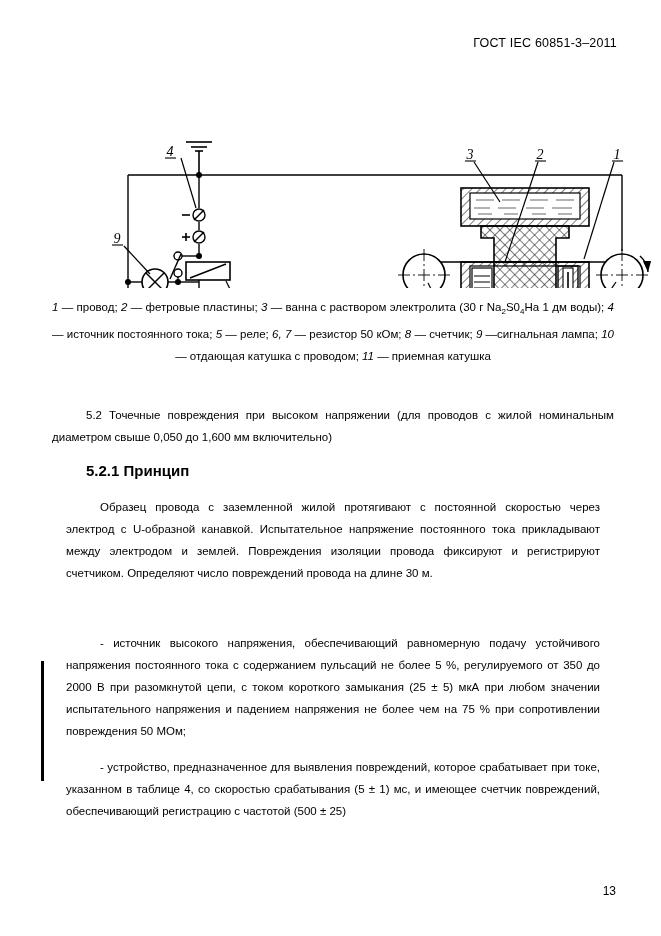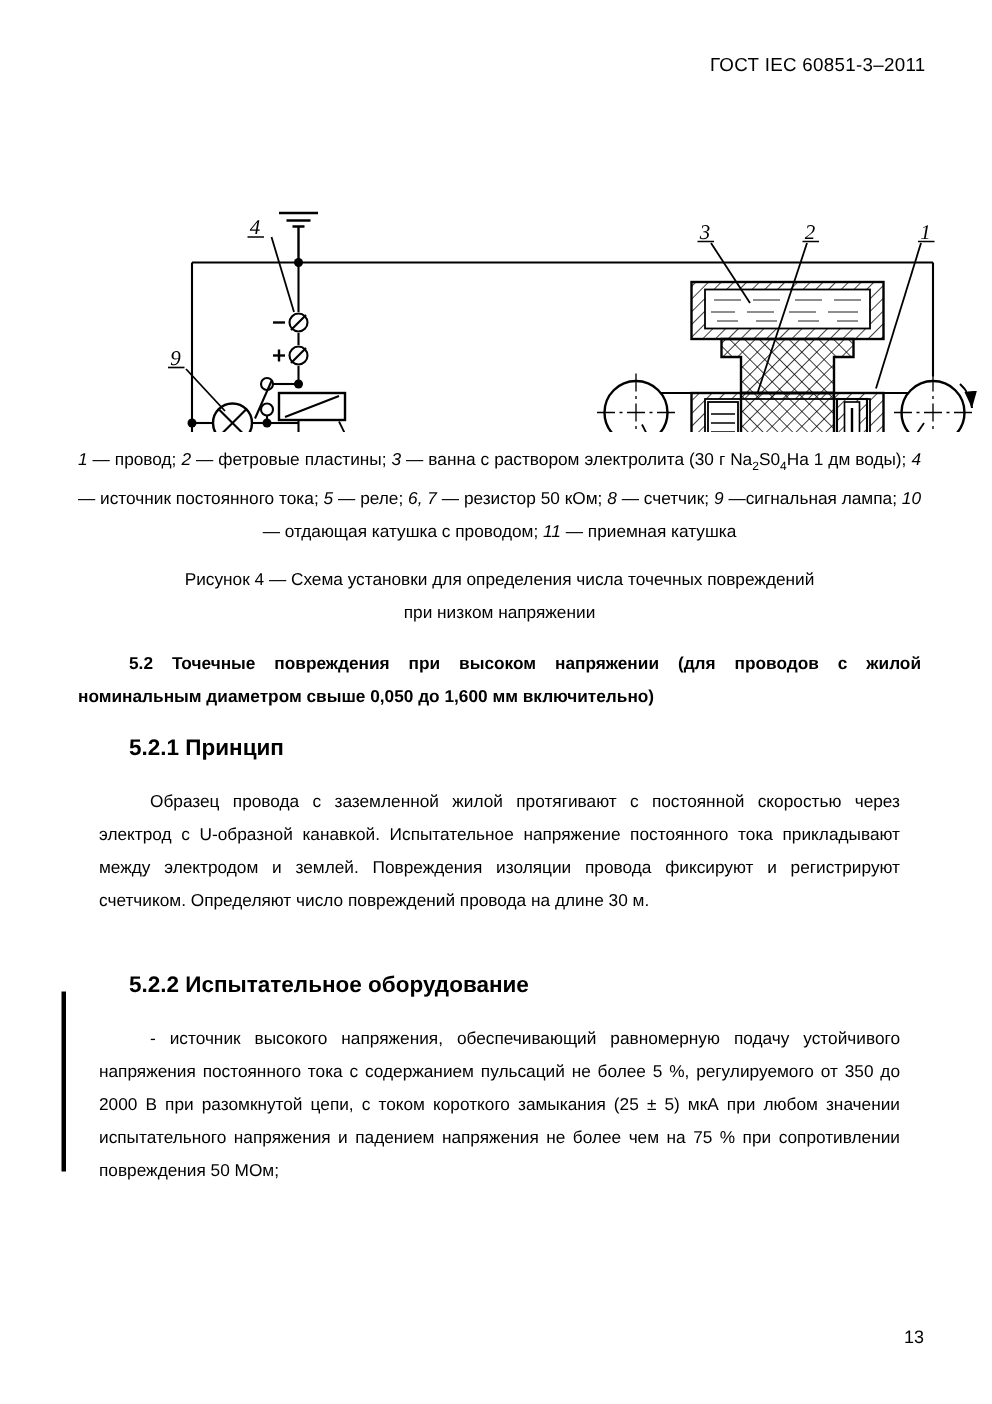--- a/index.html
+++ b/index.html
@@ -53,25 +53,26 @@
   .legend sub { font-size: 8px; }
 
   .fig-caption {
     margin-top: 10px;
     font-size: 11.5px;
     line-height: 22px;
     text-align: center;
   }
 
   .h-bold {
-    font-weight: bold;
+    font-weight: normal;
     font-size: 11.5px;
     line-height: 22px;
     text-align: justify;
     text-indent: 34px;
+    margin-top: 25px;
   }
   .h-bold-sub {
     font-weight: bold;
     font-size: 15px;
     line-height: 22px;
     text-indent: 34px;
   }
   .para {
     font-size: 11.5px;
     line-height: 22px;
@@ -350,38 +351,34 @@
 </div>
 
 <div class="change-bar"></div>
 
 <div class="content">
 
   <div class="legend">
     <span class="num">1</span><span> — провод; </span><span class="num">2</span><span> — фетровые пластины; </span><span class="num">3</span><span> — ванна с раствором электролита (30 г Na</span><sub>2</sub><span>S0</span><sub>4</sub><span>На 1 дм  воды); </span><span class="num">4</span><span> — источник постоянного тока; </span><span class="num">5</span><span> — реле; </span><span class="num">6, 7</span><span> — резистор 50 кОм; </span><span class="num">8</span><span> — счетчик; </span><span class="num">9</span><span> —сигнальная лампа; </span><span class="num">10</span><span> — отдающая катушка с проводом; </span><span class="num">11</span><span> — приемная катушка</span>
   </div>
 
-  <div class="fig-caption">
-    <div>Рисунок 4 — Схема установки для определения числа точечных повреждений</div>
-    <div>при низком напряжении</div>
-  </div>
 
   <div class="spacer-12"></div>
 
   <div class="h-bold">5.2 Точечные повреждения при высоком напряжении (для проводов с жилой номинальным диаметром свыше 0,050 до 1,600 мм включительно)</div>
 
   <div class="spacer-12"></div>
 
   <div class="h-bold-sub">5.2.1 Принцип</div>
 
   <p class="para">Образец провода с заземленной жилой протягивают с постоянной скоростью через электрод с U-образной канавкой. Испытательное напряжение постоянного тока прикладывают между электродом и землей. Повреждения изоляции провода фиксируют и регистрируют счетчиком. Определяют число повреждений провода на длине 30 м.</p>
 
   <div class="spacer-20"></div>
 
-  <div class="h-bold-sub">5.2.2 Испытательное оборудование</div>
 
 
   <p class="para">- источник высокого напряжения, обеспечивающий равномерную подачу устойчивого напряжения постоянного тока с содержанием пульсаций не более 5 %, регулируемого от 350 до 2000 В при разомкнутой цепи, с током короткого замыкания (25 ± 5) мкА при любом значении испытательного напряжения и падением напряжения не более чем на 75 % при сопротивлении повреждения 50 МОм;</p>
 
+  <p class="para">- устройство, предназначенное для выявления повреждений, которое срабатывает при токе, указанном в таблице 4, со скоростью срабатывания (5 ± 1) мс, и имеющее счетчик повреждений, обеспечивающий регистрацию с частотой (500 ± 25)</p>
 
 </div>
 
 <div class="page-number">13</div>
 
 </body></html>

